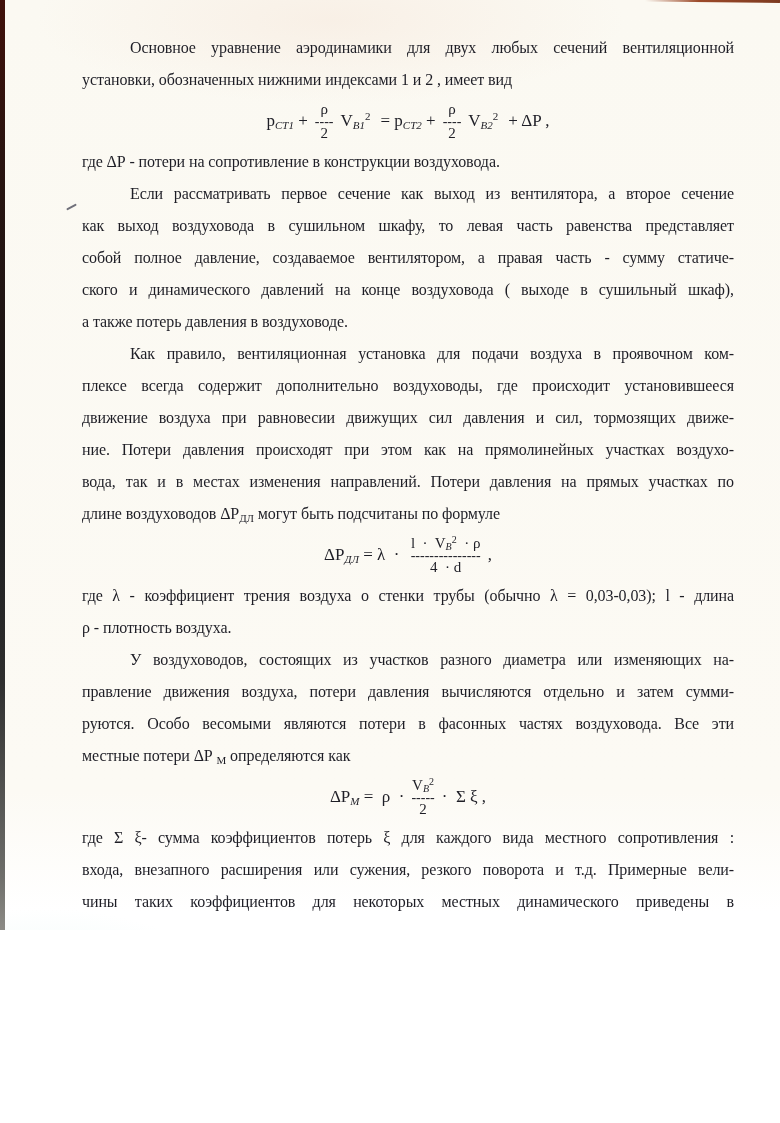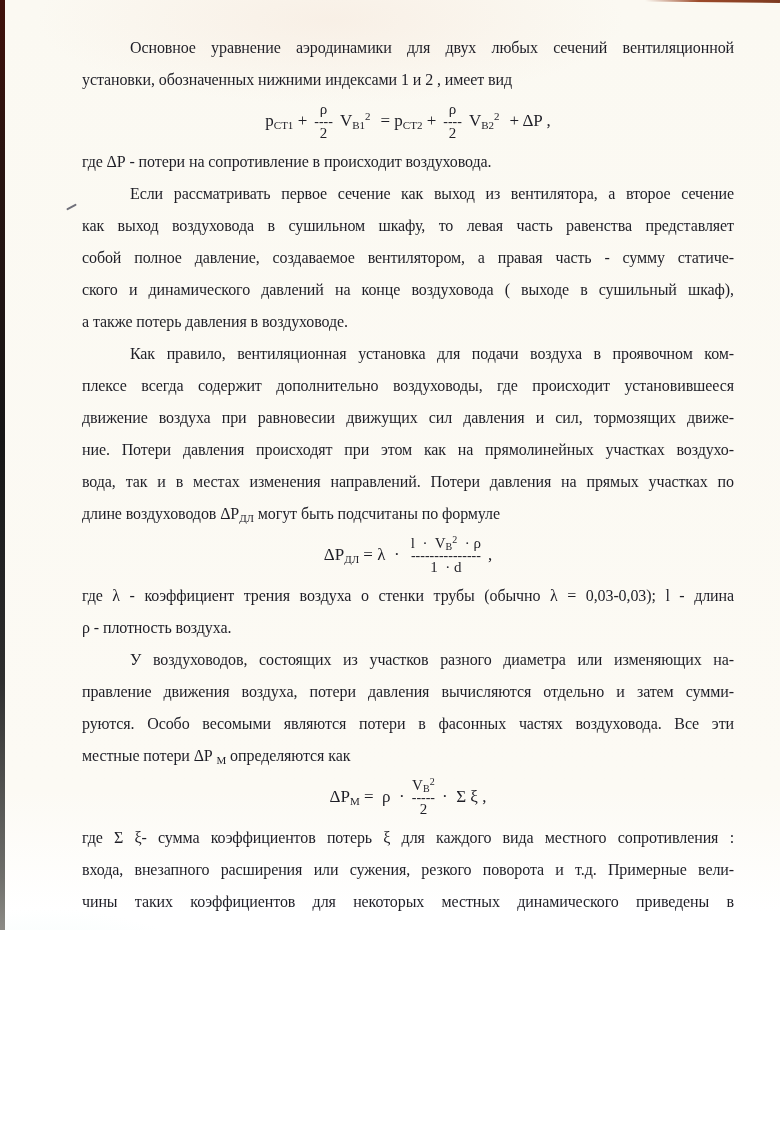--- a/index.html
+++ b/index.html
@@ -21,21 +21,21 @@
   
   .text-col{position:absolute;left:82px;top:32px;width:652px;}
   .ln{height:32px;line-height:32px;font-size:16px;letter-spacing:-0.1px;white-space:nowrap;overflow:hidden;text-align:justify;}
   .just{text-align-last:justify;}
   .ind{text-indent:48px;}
   .ln sub{font-size:11px;line-height:0;vertical-align:-3px;}
   
   .formula{height:50px;display:flex;justify-content:center;align-items:center;font-size:17px;}
   .formula span{white-space:pre;}
   .fi{display:inline-block;}
-  .formula sub{font-size:11px;line-height:0;vertical-align:-3px;}
+  .formula sub{font-size:11px;line-height:0;vertical-align:-3px;font-style:italic;}
   .formula sup{font-size:11px;line-height:0;vertical-align:6px;}
   .frac{display:inline-flex;flex-direction:column;align-items:center;margin:0 7px;}
   .fn,.fd{font-size:15px;line-height:15px;}
   .fn sub,.fd sub{font-size:10px;vertical-align:-2px;}
   .fn sup,.fd sup{font-size:10px;vertical-align:5px;}
   .fb{font-size:14px;line-height:9px;letter-spacing:0;}
   .gap{display:inline-block;width:10px;}
   
   .teal-corner{position:absolute;left:406px;top:1000px;width:37px;height:90px;border-top:1px dashed #8fd4cb;border-right:1px dashed #8fd4cb;opacity:.9;}
   .page-num{position:absolute;left:404px;top:1006px;font-size:15px;color:#23232b;}
@@ -76,41 +76,41 @@
       <span class="frac">
         <span class="fn">ρ</span>
         <span class="fb">----</span>
         <span class="fd">2</span>
       </span>
       <span class="fi"><span>V</span><sub>В2</sub><sup>2</sup></span>
       <span class="gap"></span>
       <span class="fi">+ ΔP ,</span>
     </div>
 
-    <div class="ln">где  ΔР - потери на сопротивление в происходит воздуховода.</div>
+    <div class="ln">где  ΔР - потери на сопротивление в конструкции воздуховода.</div>
 
     <div class="ln ind just">Если рассматривать первое сечение как выход из вентилятора, а второе сечение</div>
     <div class="ln just">как выход воздуховода в сушильном шкафу, то левая часть равенства представляет</div>
     <div class="ln just">собой полное давление, создаваемое вентилятором, а правая часть - сумму статиче-</div>
     <div class="ln just">ского и динамического  давлений на конце воздуховода ( выходе в сушильный шкаф),</div>
     <div class="ln">а также потерь давления в воздуховоде.</div>
 
     <div class="ln ind just">Как правило, вентиляционная установка для подачи воздуха в проявочном ком-</div>
     <div class="ln just">плексе всегда содержит дополнительно воздуховоды, где происходит установившееся</div>
     <div class="ln just">движение воздуха при равновесии движущих сил давления и сил, тормозящих движе-</div>
     <div class="ln just">ние. Потери давления происходят при этом как на прямолинейных участках воздухо-</div>
     <div class="ln just">вода, так и в местах изменения направлений. Потери давления на прямых участках  по</div>
     <div class="ln"><span>длине воздуховодов ΔР</span><sub>ДЛ</sub><span> могут быть подсчитаны по формуле</span></div>
 
     <div class="formula">
       <span class="fi"><span>ΔР</span><sub>ДЛ</sub> <span>= λ  · </span></span>
       <span class="frac">
         <span class="fn"><span>l  ·  V</span><sub>В</sub><sup>2</sup><span>  · ρ</span></span>
         <span class="fb">---------------</span>
-        <span class="fd">1  · d</span>
+        <span class="fd">4  · d</span>
       </span>
       <span class="fi">,</span>
     </div>
 
     <div class="ln just">где λ  - коэффициент трения воздуха о стенки трубы (обычно λ = 0,03-0,03); l - длина</div>
     <div class="ln">ρ - плотность воздуха.</div>
 
     <div class="ln ind just">У воздуховодов, состоящих из участков разного диаметра или изменяющих на-</div>
     <div class="ln just">правление движения воздуха, потери давления вычисляются отдельно и затем сумми-</div>
     <div class="ln just">руются. Особо весомыми являются потери в фасонных частях воздуховода. Все эти</div>

